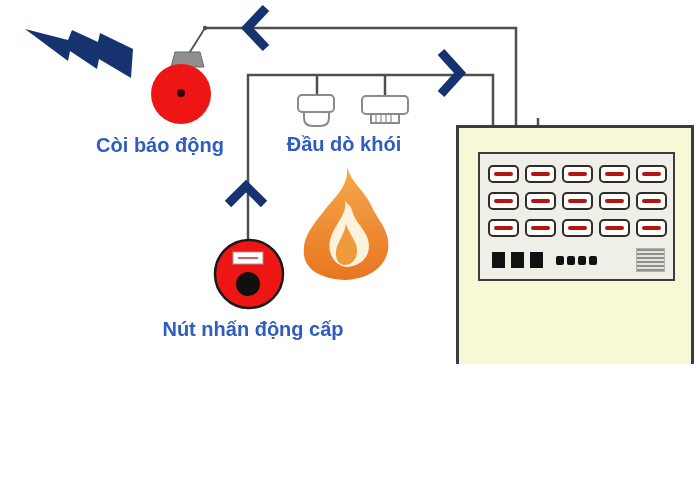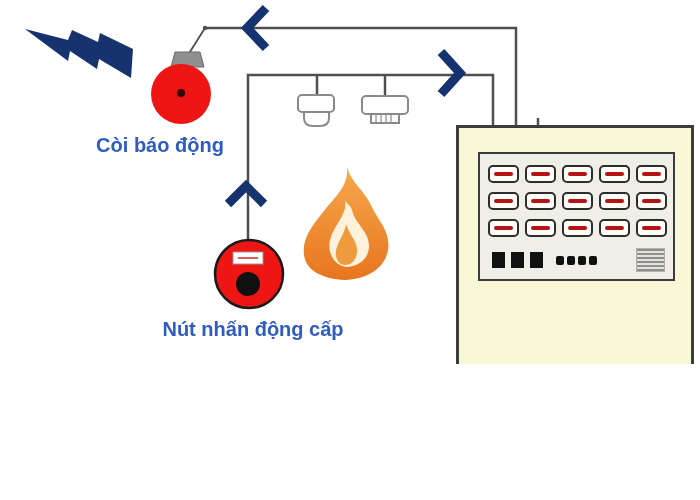--- a/index.html
+++ b/index.html
@@ -186,14 +186,15 @@
             <div class="ctrl-dot"></div>
             <div class="ctrl-dot"></div>
             <div class="ctrl-dot"></div>
           </div>
         <div class="grille"></div>
       </div>
     </div>
   </div>
 
   <div class="diagram-label" style="left:70px;top:134px;width:180px;">Còi báo động</div>
+  <div class="diagram-label" style="left:254px;top:133px;width:180px;">Đầu dò khói</div>
   <div class="diagram-label" style="left:143px;top:318px;width:220px;">Nút nhấn động cấp</div>
 </div>
 
 </body></html>

